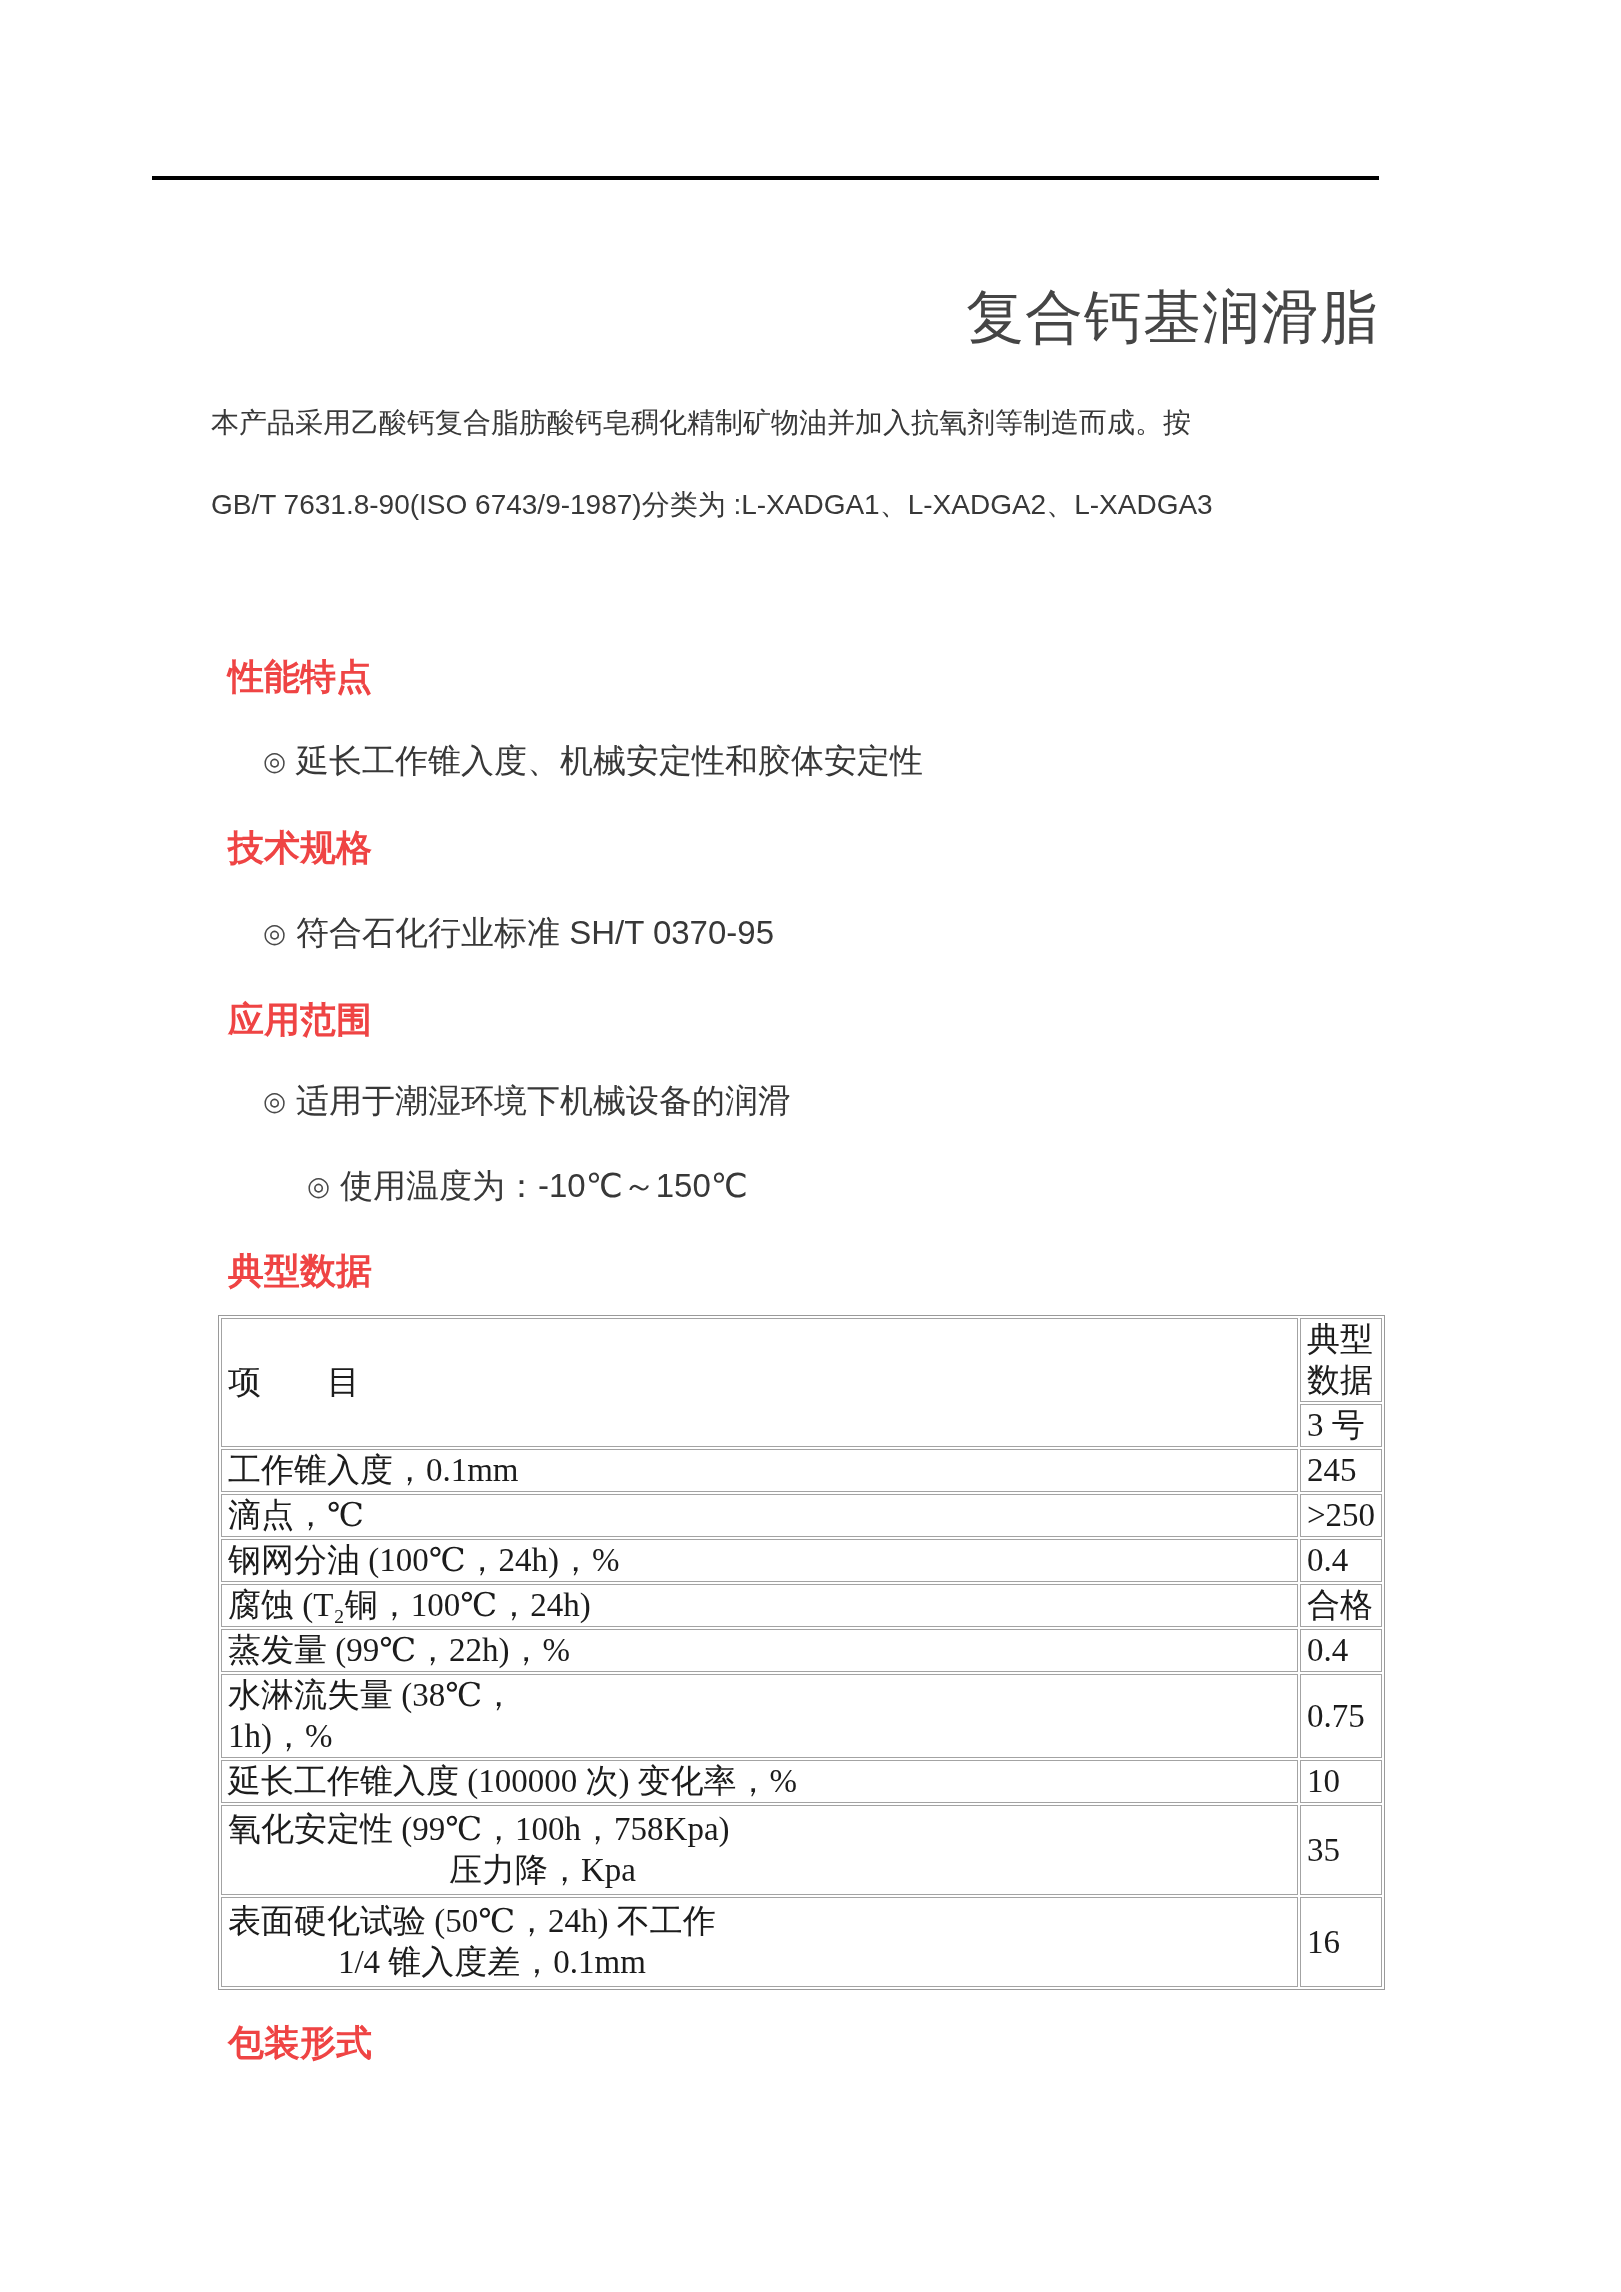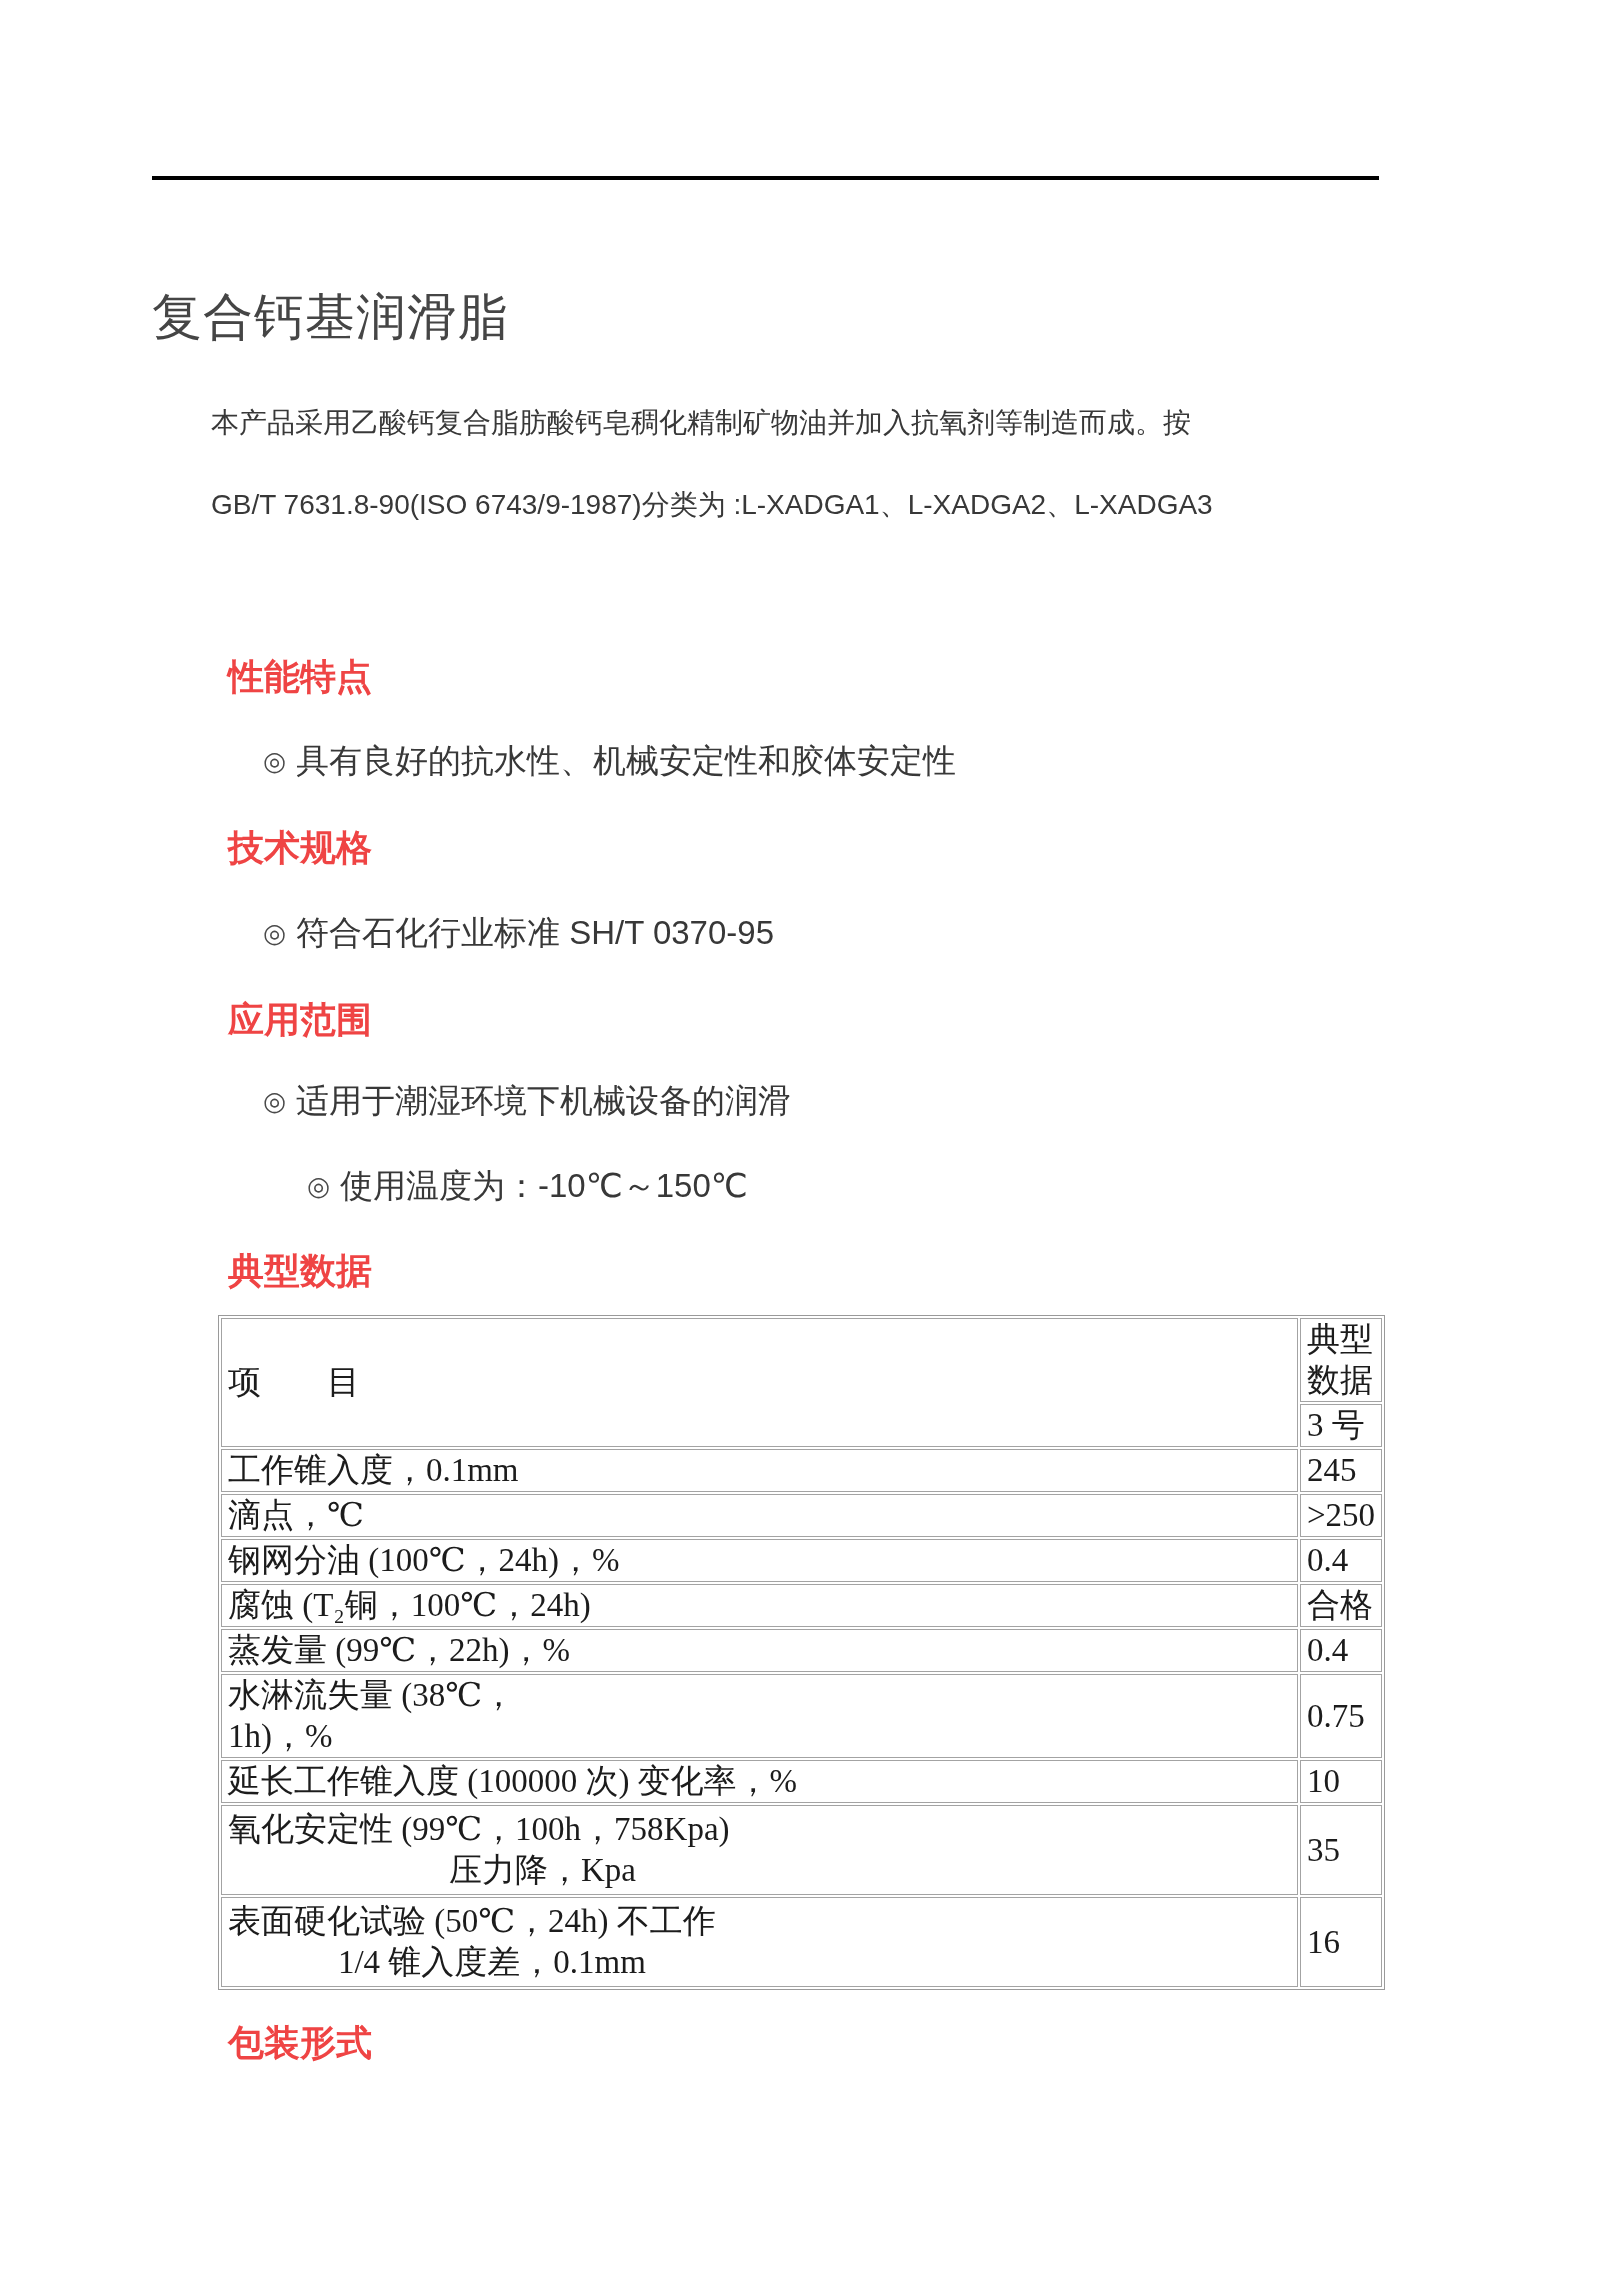--- a/index.html
+++ b/index.html
@@ -9,22 +9,22 @@
     background:#ffffff;
     overflow:hidden;
     font-family:"Liberation Sans","DejaVu Sans",sans-serif;
   }
   .rule {
     position:absolute; left:152px; top:176px;
     width:1227px; height:3.9px; background:#000000;
   }
   .title {
     position:absolute; left:152px; top:278px; width:1227px;
-    text-align:left;
-    font-size:50px; line-height:78px; letter-spacing:1px;
+    text-align:right;
+    font-size:58px; line-height:78px; letter-spacing:1px;
     color:#454545; font-weight:400;
   }
   .intro {
     position:absolute; left:211px; top:382px; width:1181px;
     font-size:28px; line-height:82px; color:#383838;
   }
   .intro-line { white-space:nowrap; }
   .h {
     position:absolute; left:228px;
     font-size:36px; font-weight:700; line-height:43px; color:#ef4444;
@@ -86,21 +86,21 @@
 
   <div class="title">复合钙基润滑脂</div>
 
   <div class="intro">
     <div class="intro-line">本产品采用乙酸钙复合脂肪酸钙皂稠化精制矿物油并加入抗氧剂等制造而成。按</div>
     <div class="intro-line">GB/T 7631.8-90(ISO 6743/9-1987)分类为 :L-XADGA1、L-XADGA2、L-XADGA3</div>
   </div>
 
   <div class="h h1">性能特点</div>
   <div class="bullet b1">
-    <span class="marker">◎</span><span>具有良好的抗水性、机械安定性和胶体安定性</span>
+    <span class="marker">◎</span><span>延长工作锥入度、机械安定性和胶体安定性</span>
   </div>
 
   <div class="h h2">技术规格</div>
   <div class="bullet b2">
     <span class="marker">◎</span><span>符合石化行业标准 SH/T 0370-95</span>
   </div>
 
   <div class="h h3">应用范围</div>
   <div class="bullet b3">
     <span class="marker">◎</span><span>适用于潮湿环境下机械设备的润滑</span>

